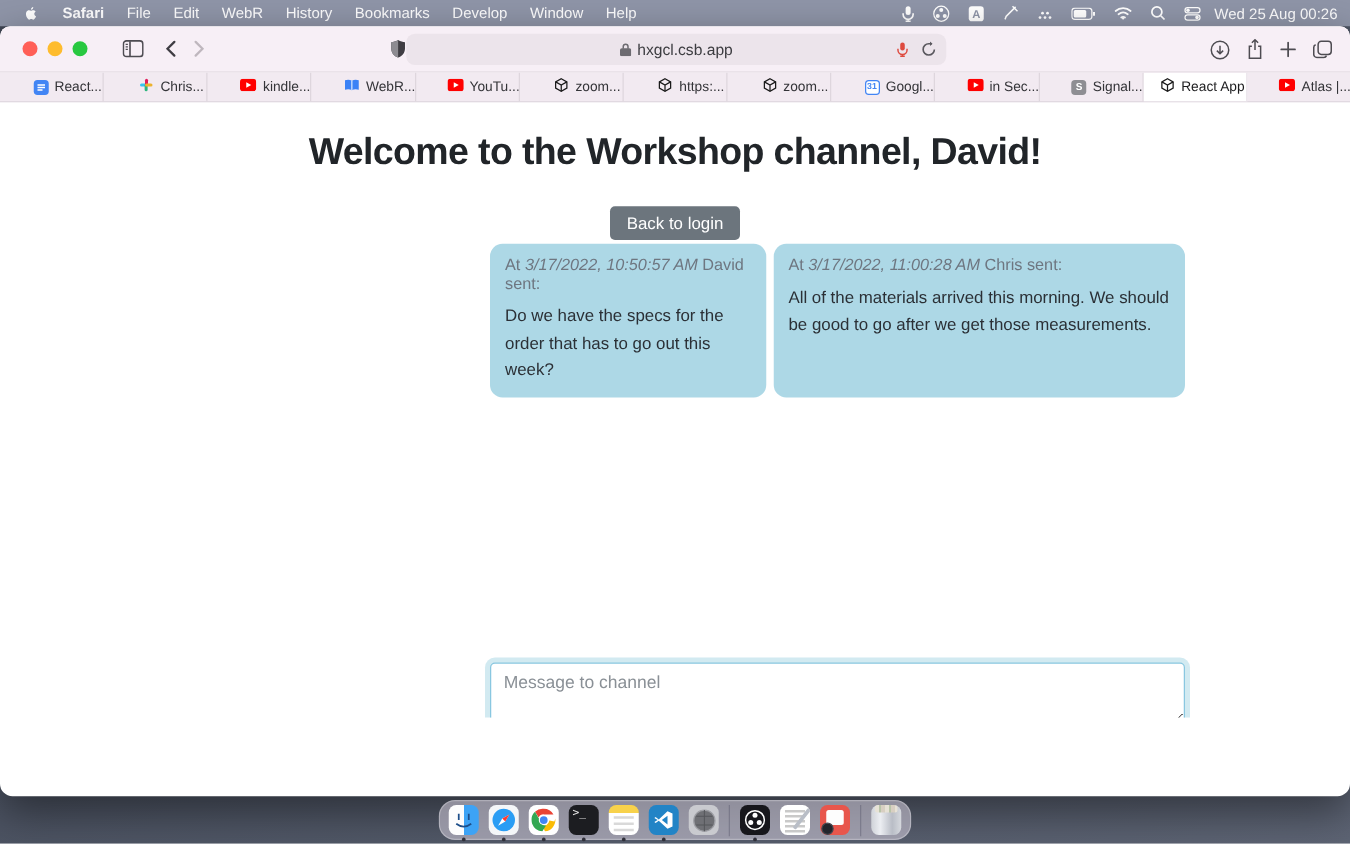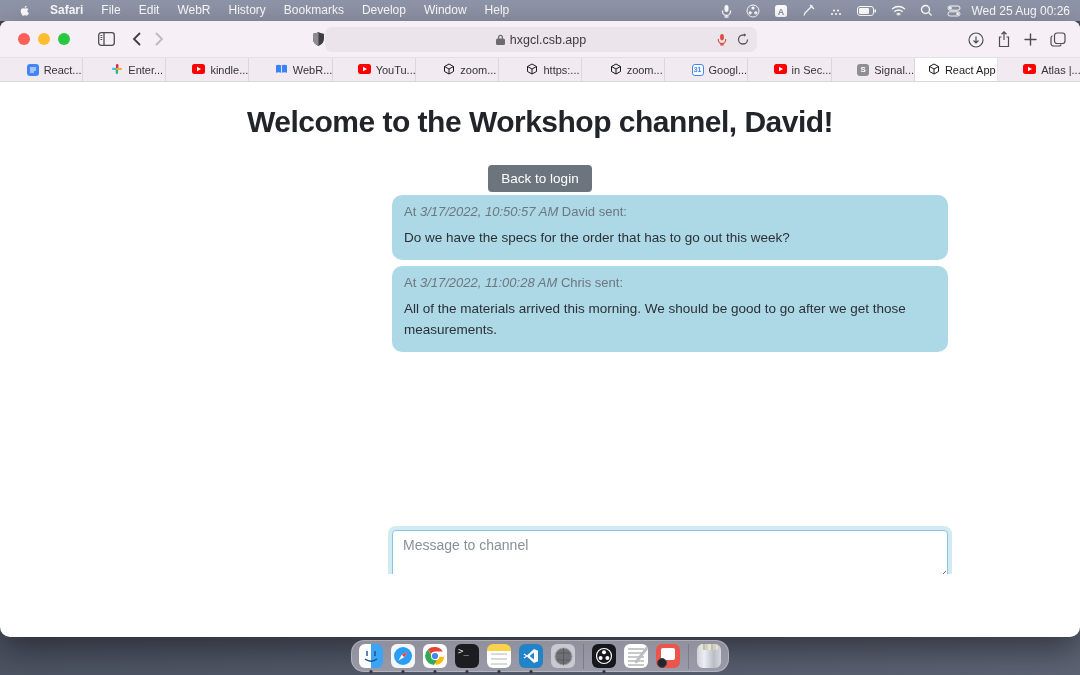--- a/index.html
+++ b/index.html
@@ -51,21 +51,21 @@
           color:#212529; }
   .page h1 { margin-top:22px; font-size:30px; line-height:36px; font-weight:700; letter-spacing:-.5px; }
   .btn-secondary { background:#6c757d; color:#fff; border:none; border-radius:4px;
                    font-family:inherit; font-size:13.5px; padding:6px 13px; cursor:pointer; }
   .back-btn { margin-top:25px; }
   .channels { position:absolute; left:109px; top:110px; width:246px; display:flex;
               flex-direction:column; gap:7px; }
   .channel-btn { height:30px; background:#fff; border:1px solid #c9cdd1; border-radius:6px;
                  color:#55595e; font-size:13.5px; font-family:inherit; cursor:pointer; }
   .messages { position:absolute; left:392px; top:113px; width:556px; display:flex;
-              flex-direction:column; gap:6px; text-align:left; }
+              gap:6px; text-align:left; }
   .bubble { background:#add8e6; border-radius:10px; padding:9px 12px 11px; }
   .bubble-meta { color:#6e7680; font-size:13px; margin-bottom:8px; }
   .bubble-meta .ts { font-style:italic; }
   .bubble-body { color:#2b3036; font-size:13.5px; line-height:1.6; }
   .composer { position:absolute; left:392px; top:448px; width:556px; text-align:left; }
   .composer textarea { width:556px; height:50px; border:1px solid #89c7e0; border-radius:4px;
                        box-shadow:0 0 0 4px rgba(173,216,230,.55); padding:6px 10px;
                        font-family:inherit; font-size:14px; color:#212529; resize:vertical; outline:none; }
   .composer textarea::placeholder { color:#8a9096; }
   .send-row { position:absolute; left:405px; top:514px; display:flex; align-items:center; gap:15px; }
@@ -248,21 +248,21 @@
           </span>
         <span>React...</span>
       </div>
       <div class="tab">
         <span><svg width="12" height="12" viewBox="0 0 12 12">
               <rect x="1" y="4.7" width="6" height="2.4" rx="1.2" fill="#36c5f0"></rect>
               <rect x="4.7" y="5" width="2.4" height="6" rx="1.2" fill="#2eb67d"></rect>
               <rect x="5" y="1" width="2.4" height="6" rx="1.2" fill="#e01e5a"></rect>
               <rect x="5" y="4.7" width="6" height="2.4" rx="1.2" fill="#ecb22e"></rect>
             </svg></span>
-        <span>Enter...</span>
+        <span>Chris...</span>
       </div>
       <div class="tab">
         <span><svg width="13" height="10" viewBox="0 0 13 10">
               <rect width="13" height="10" rx="2.5" fill="#f00"></rect>
               <path d="M5 2.8v4.4L9 5z" fill="#fff"></path>
             </svg></span>
         <span>kindle...</span>
       </div>
       <div class="tab">
         <span><svg width="13" height="10" viewBox="0 0 13 10">

